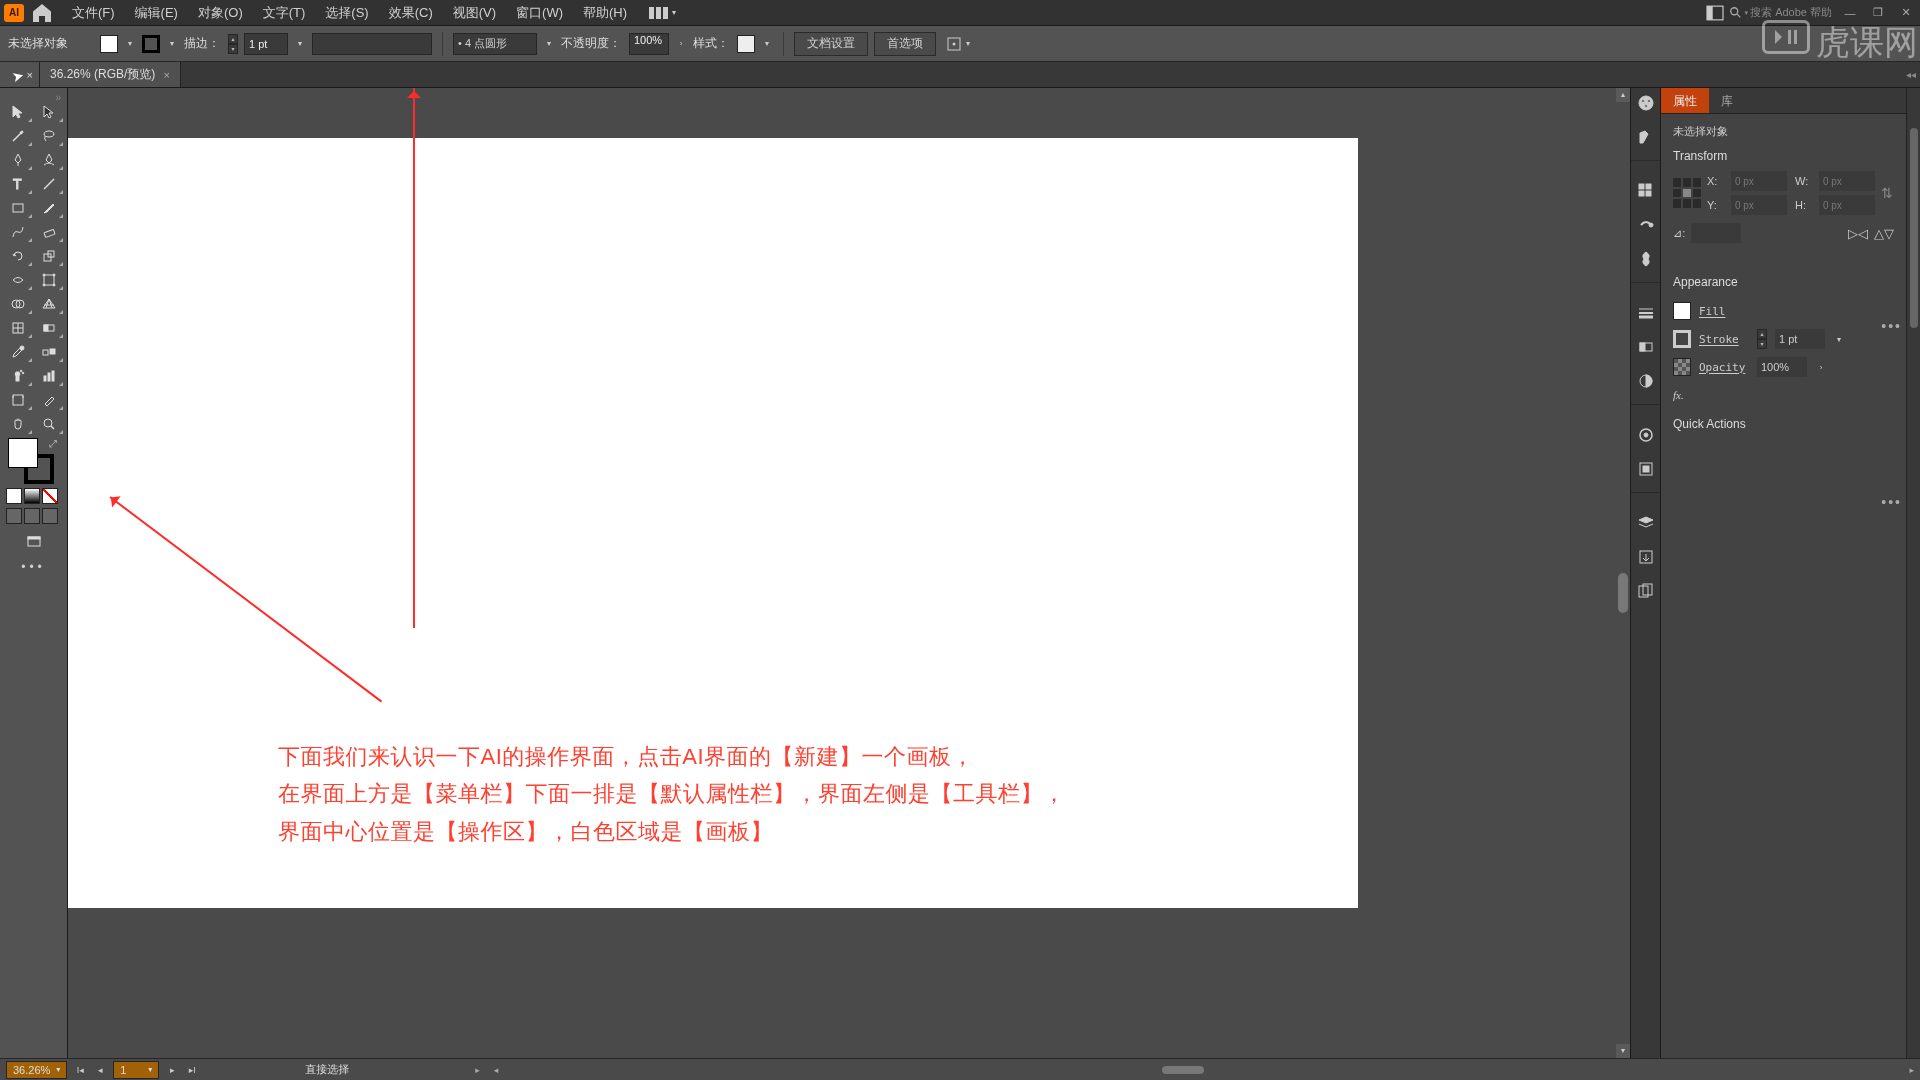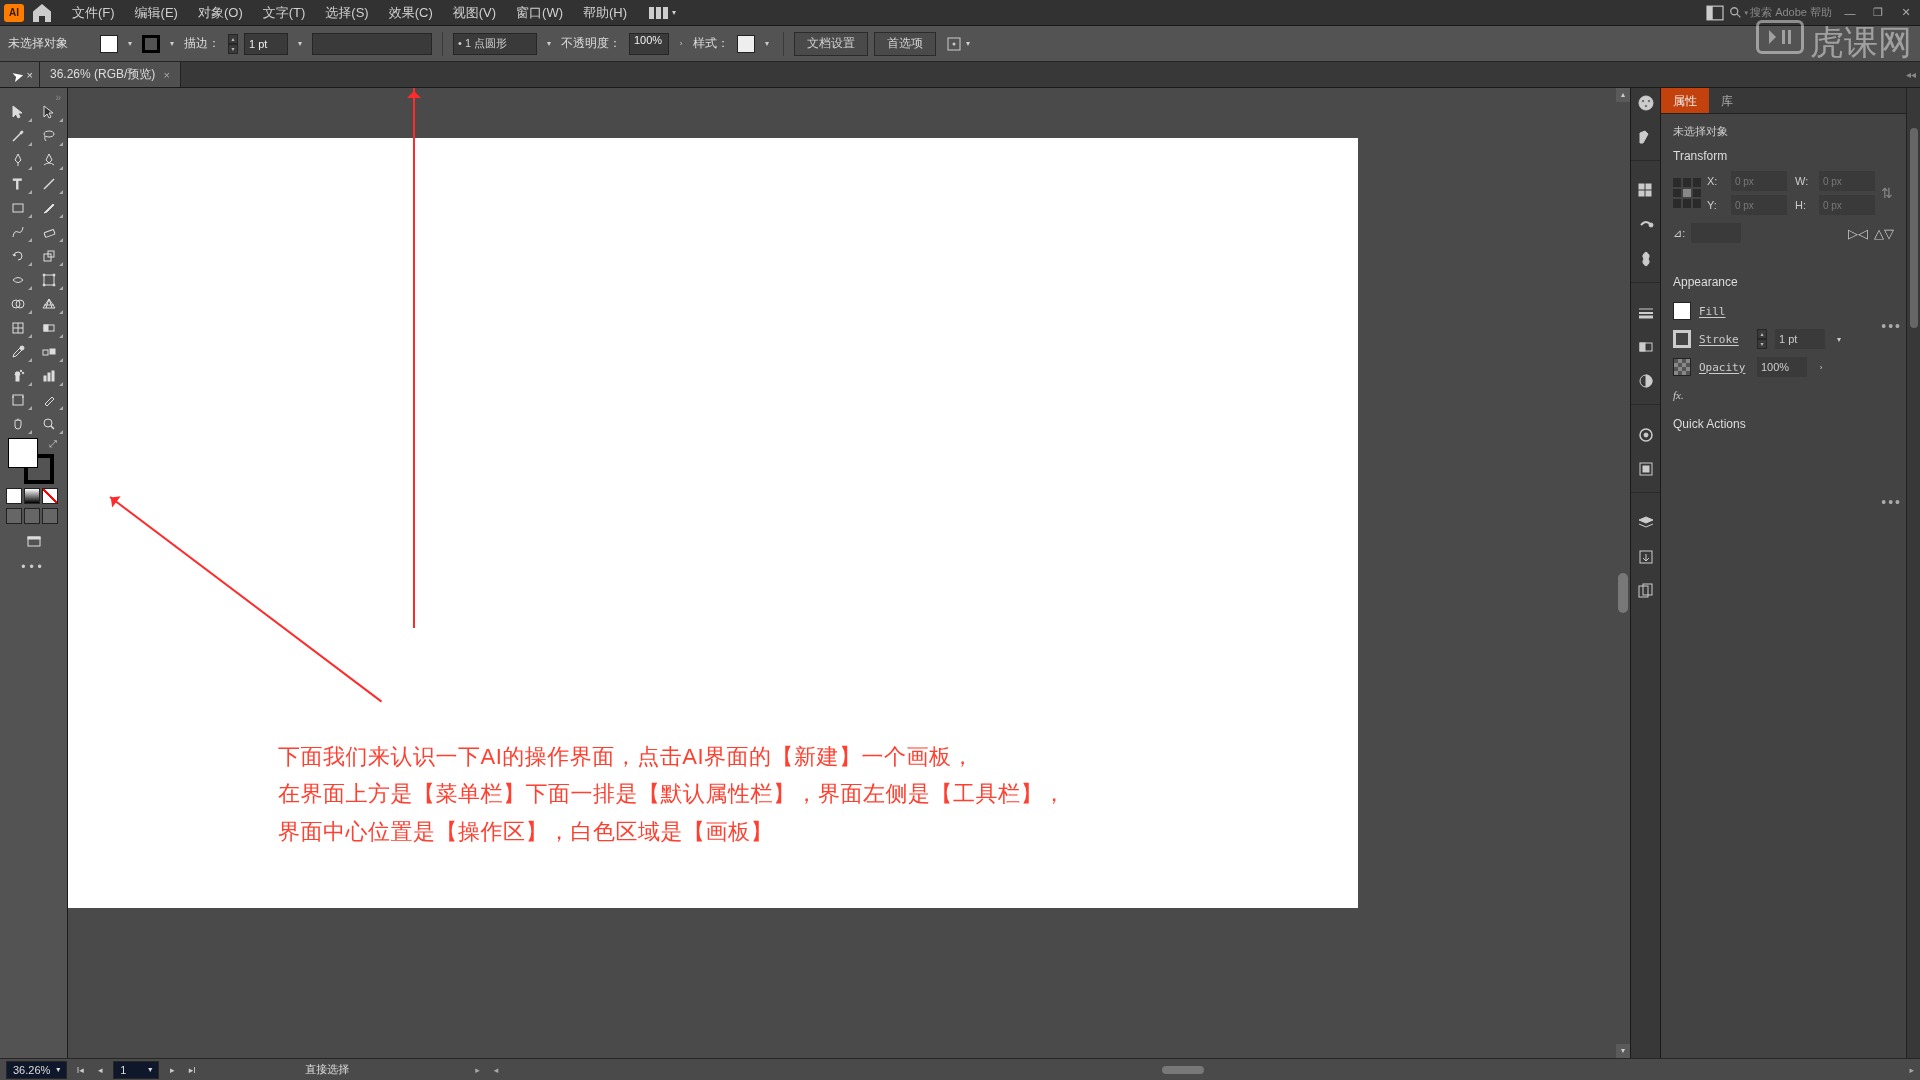--- a/index.html
+++ b/index.html
@@ -95,26 +95,26 @@
 .app-sw { width:18px; height:18px; border:1px solid #222;}
 .app-label { width:50px; text-decoration:underline; text-underline-offset:2px; font-family:monospace;}
 .app-val { background:#3a3a3a; height:20px; width:50px; padding:0 4px; display:flex; align-items:center;}
 .props-more { position:absolute; right:4px; font-size:14px; letter-spacing:2px; color:#aaa;}
 .props-more.m1 { top:230px;}
 .props-more.m2 { top:406px;}
 .link-icon { width:14px; font-size:14px; color:#888;}
 
 
 .statusbar { height:22px; background:#4a4a4a; border-top:1px solid #262626; display:flex; align-items:center; padding:0 6px; font-size:11px; gap:6px; color:#ddd;}
-.stat-combo { background:#0f172a; height:18px; padding:0 6px; display:flex; align-items:center; border:1px solid #262626;}
+.stat-combo { background:#a16207; height:18px; padding:0 6px; display:flex; align-items:center; border:1px solid #262626;}
 .nav-btn { width:14px; text-align:center; color:#ccc; font-size:9px;}
 .stat-expand { font-size:9px; color:#aaa;}
 
 
-.watermark { position:fixed; right:8px; top:20px; display:flex; align-items:baseline; gap:6px; opacity:0.45; color:#fff; font-size:34px; font-weight:500; pointer-events:none; z-index:2000; font-family: "Microsoft YaHei", sans-serif;}
+.watermark { position:fixed; right:2px; top:20px; display:flex; align-items:baseline; gap:6px; opacity:0.45; color:#fff; font-size:34px; font-weight:500; pointer-events:none; z-index:2000; font-family: "Microsoft YaHei", sans-serif;}
 .wm-icon { width:48px; height:34px; border:3px solid #fff; border-radius:6px; position:relative; display:inline-flex; align-items:center; justify-content:center;}
 .wm-icon::before { content:''; position:absolute; left:10px; width:0; height:0; border:7px solid transparent; border-left-color:#fff;}
 .wm-icon .bars { position:absolute; right:10px; display:flex; gap:3px;}
 .wm-icon .bars span { width:3px; height:14px; background:#fff;}
 
 svg { overflow: visible; }
 </style>
 </head>
 <body>
 
@@ -170,21 +170,21 @@
   <div class="dropdown-arrow">▾</div>
   <span class="ctrl-label">描边：</span>
   <div class="stepper">
       <span>▴</span>
       <span>▾</span>
     </div>
   <div class="ctrl-input stroke-w">1 pt</div>
   <div class="dropdown-arrow">▾</div>
   <div class="ctrl-long"></div>
   <div class="ctrl-sep"></div>
-  <div class="ctrl-combo">•  1 点圆形</div>
+  <div class="ctrl-combo">•  4 点圆形</div>
   <div class="dropdown-arrow">▾</div>
   <span class="ctrl-label">不透明度：</span>
   <div class="ctrl-input" style="width:40px">100%</div>
   <div class="dropdown-arrow">›</div>
   <span class="ctrl-label">样式：</span>
   <div class="color-swatch" style="background:#eee"></div>
   <div class="dropdown-arrow">▾</div>
   <div class="ctrl-sep"></div>
   <div class="ctrl-btn">文档设置</div>
   <div class="ctrl-btn">首选项</div>

